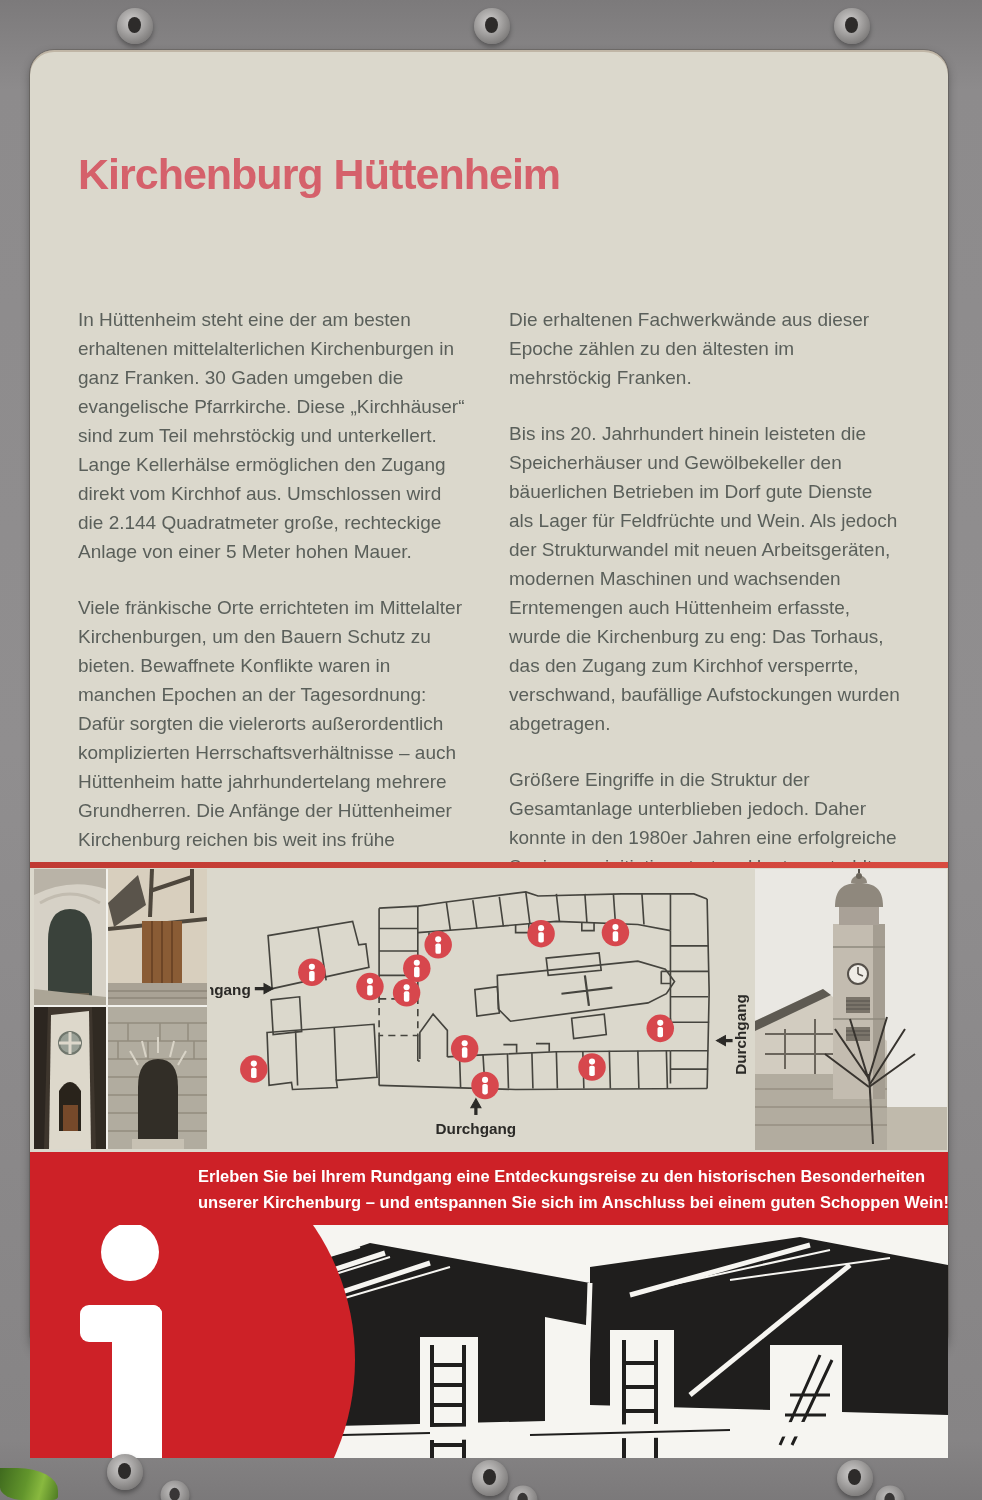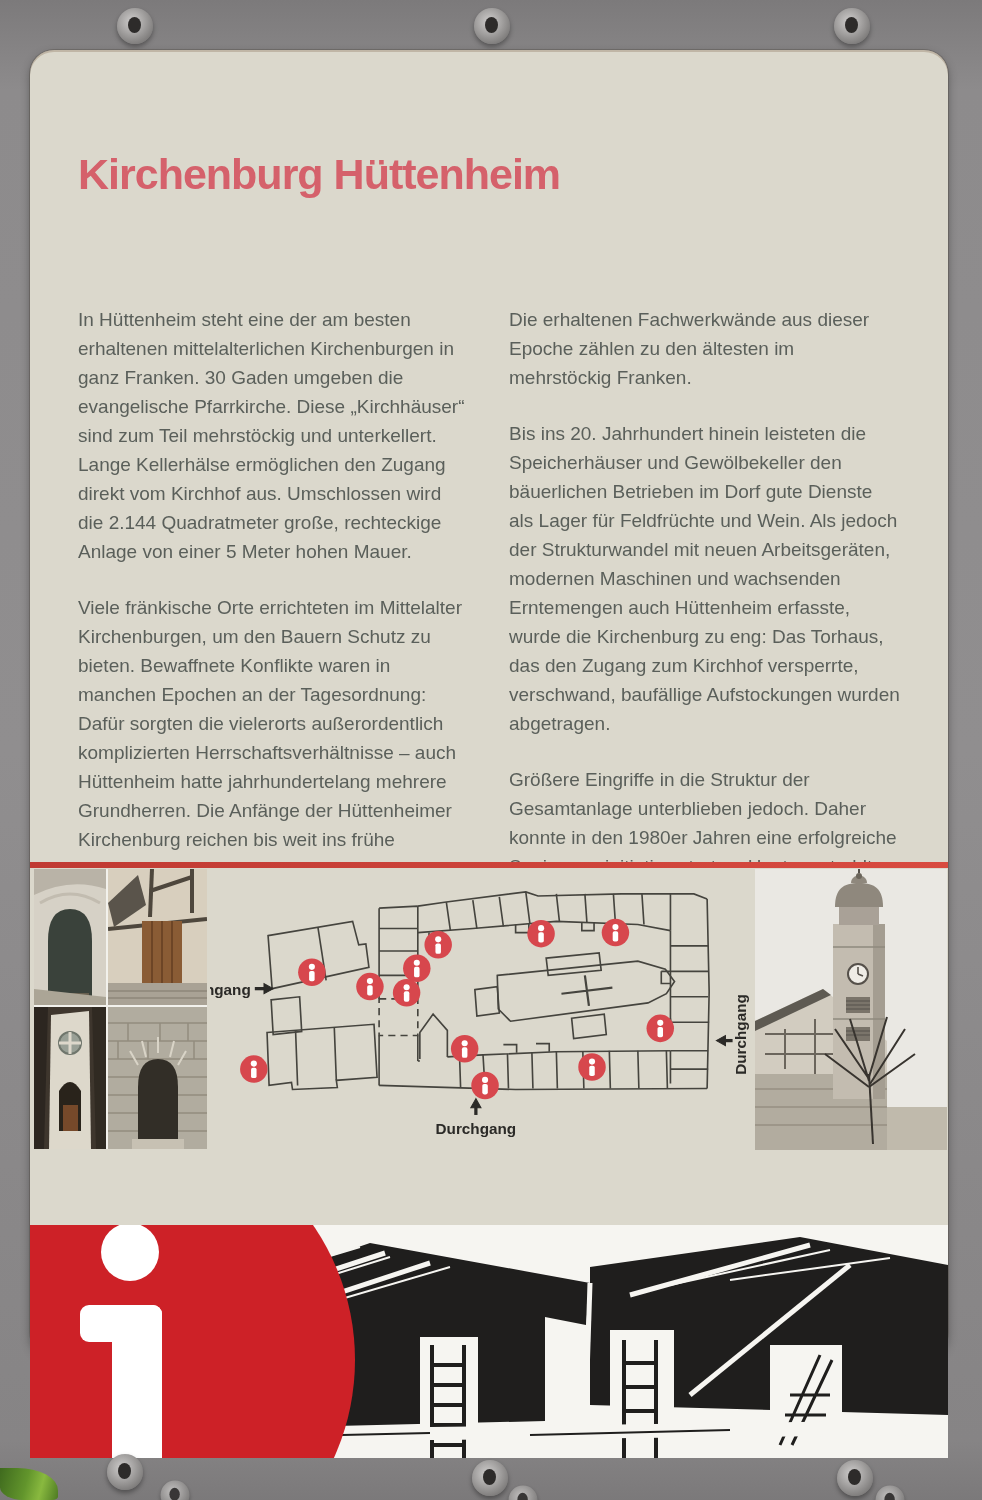--- a/index.html
+++ b/index.html
@@ -267,20 +267,24 @@
         <path d="M104,4 L104,-6" stroke="#55504a" stroke-width="2"></path>
         <circle cx="104" cy="7" r="3" fill="#6b655b"></circle>
 
         <g stroke="#38342f" stroke-width="2" fill="none">
           <path d="M118,275 L114,205"></path>
           <path d="M114,210 L80,160 M114,212 L95,150 M114,208 L132,148 M115,215 L150,160 M114,218 L70,185 M114,218 L160,185"></path>
         </g>
       </svg>
     </div>
 
+    <div class="banner">
+      <p>Erleben Sie bei Ihrem Rundgang eine Entdeckungsreise zu den historischen Besonderheiten</p>
+      <p>unserer Kirchenburg – und entspannen Sie sich im Anschluss bei einem guten Schoppen Wein!</p>
+    </div>
 
     <div class="bottom">
       <svg width="918" height="233" viewBox="0 0 918 233" aria-label="i">
         <rect width="918" height="233" fill="#f6f5f1"></rect>
 
         <g>
           <path d="M100,100 L340,18 L560,58 L556,100 L515,92 L515,196 L100,206 Z" fill="#1f1e1d"></path>
           <path d="M560,42 L770,12 L918,40 L918,190 L560,180 Z" fill="#1f1e1d"></path>
           <g stroke="#f6f5f1" stroke-width="5" fill="none">
             <path d="M150,95 L355,28"></path>

